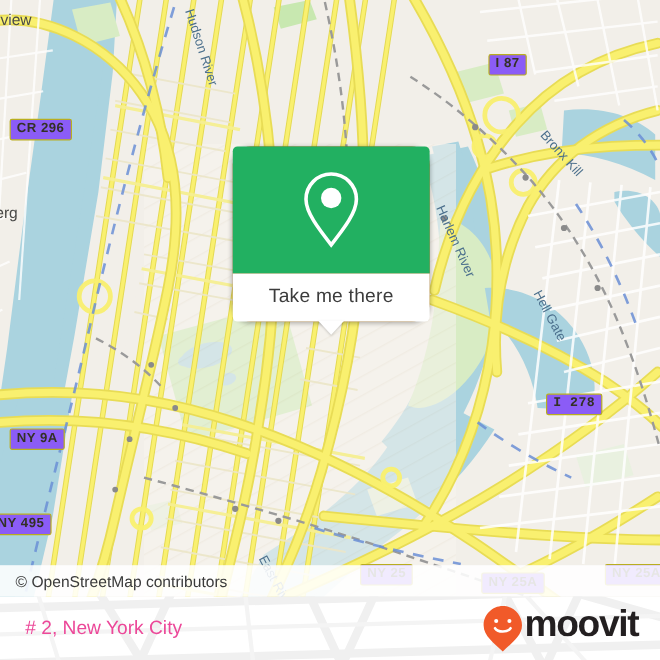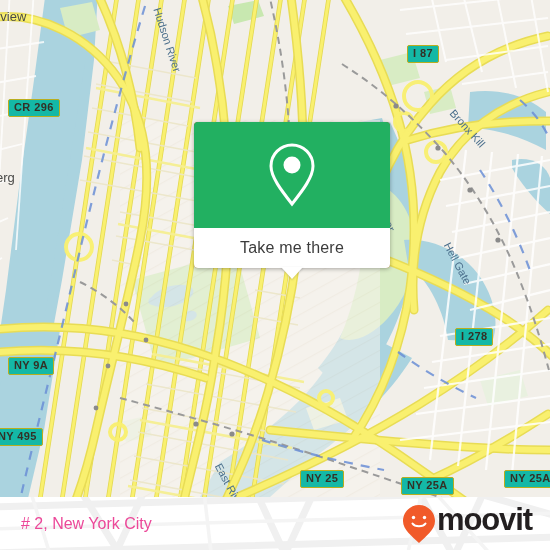--- a/index.html
+++ b/index.html
@@ -25,21 +25,21 @@
     width: 550px;
     height: 497px;
     overflow: hidden;
     background: #f4f1ea;
   }
   #map svg { display: block; }
 
   
   .shield {
     position: absolute;
-    background: #14b8a6;
+    background: #8b5cf6;
     border: 1.3px solid #b9ae1f;
     border-radius: 2px;
     color: #333026;
     font-family: "Liberation Sans", sans-serif;
     font-size: 11px;
     font-weight: bold;
     letter-spacing: .4px;
     padding: 1px 5px 2px 5px;
     white-space: nowrap;
     line-height: 13px;
@@ -79,22 +79,22 @@
     font-family: "Liberation Sans", sans-serif;
     font-size: 13px;
     color: #3a3a3a;
   }
 
   
   #popup-card {
     position: absolute;
     left: 194px;
     top: 122px;
-    width: 196px;
-    border-radius: 4px;
+    width: 164px;
+    border-radius: 15px;
     box-shadow: 0 1px 4px rgba(0,0,0,0.32);
     overflow: visible;
     background: #a16207;
   }
   #popup-green {
     background: #22b061;
     border-radius: 4px 4px 0 0;
     height: 106px;
     display: flex;
     align-items: center;
@@ -403,36 +403,39 @@
           <path d="M 480,170 C 500,200 518,236 532,276"></path>
           <path d="M 398,352 C 420,368 446,384 476,398"></path>
           <path d="M 262,440 C 300,452 342,462 384,470"></path>
           <path d="M 520,100 C 534,112 544,126 550,140"></path>
         </g>
       </g>
     </svg>
 
     <div class="shield" style="left:8px;  top:99px;">CR 296</div>
     <div class="shield" style="left:407px; top:45px;">I 87</div>
-    <div class="shield" style="left:455px; top:328px;">I 278</div>
+    <div class="shield" style="left:455px; top:328px;font-family:Liberation Mono, monospace;">I 278</div>
     <div class="shield" style="left:8px;  top:357px;">NY 9A</div>
     <div class="shield" style="left:-8px; top:428px;">NY 495</div>
     <div class="shield" style="left:300px;top:470px;">NY 25</div>
     <div class="shield" style="left:401px;top:477px;">NY 25A</div>
     <div class="shield" style="left:504px;top:470px;">NY 25A</div>
 
     <div class="place-label" style="left:-4px; top:9px;">rview</div>
     <div class="place-label" style="left:-4px; top:170px;">erg</div>
 
     <div class="water-label" style="left:157px; top:2px;   transform:rotate(72deg);">Hudson River</div>
     <div class="water-label" style="left:366px; top:166px; transform:rotate(66deg);">Harlem River</div>
     <div class="water-label" style="left:452px; top:105px; transform:rotate(48deg);">Bronx Kill</div>
     <div class="water-label" style="left:447px; top:237px; transform:rotate(62deg);">Hell Gate</div>
     <div class="water-label" style="left:218px; top:458px; transform:rotate(62deg);">East River</div>
 
+    <div id="attribution">
+      <span>© OpenStreetMap contributors</span>
+    </div>
 
     <div id="popup-card">
       <div id="popup-green">
         <svg width="54" height="68" viewBox="0 0 54 68">
           <path d="M27 4 C15.4 4 6 13.4 6 25 C6 36 16 49 27 63 C38 49 48 36 48 25 C48 13.4 38.6 4 27 4 Z" fill="none" stroke="#ffffff" stroke-width="3"></path>
           <circle cx="27" cy="24" r="8.5" fill="#ffffff"></circle>
         </svg>
       </div>
       <div id="popup-footer">
         <span id="popup-label">Take me there</span>

